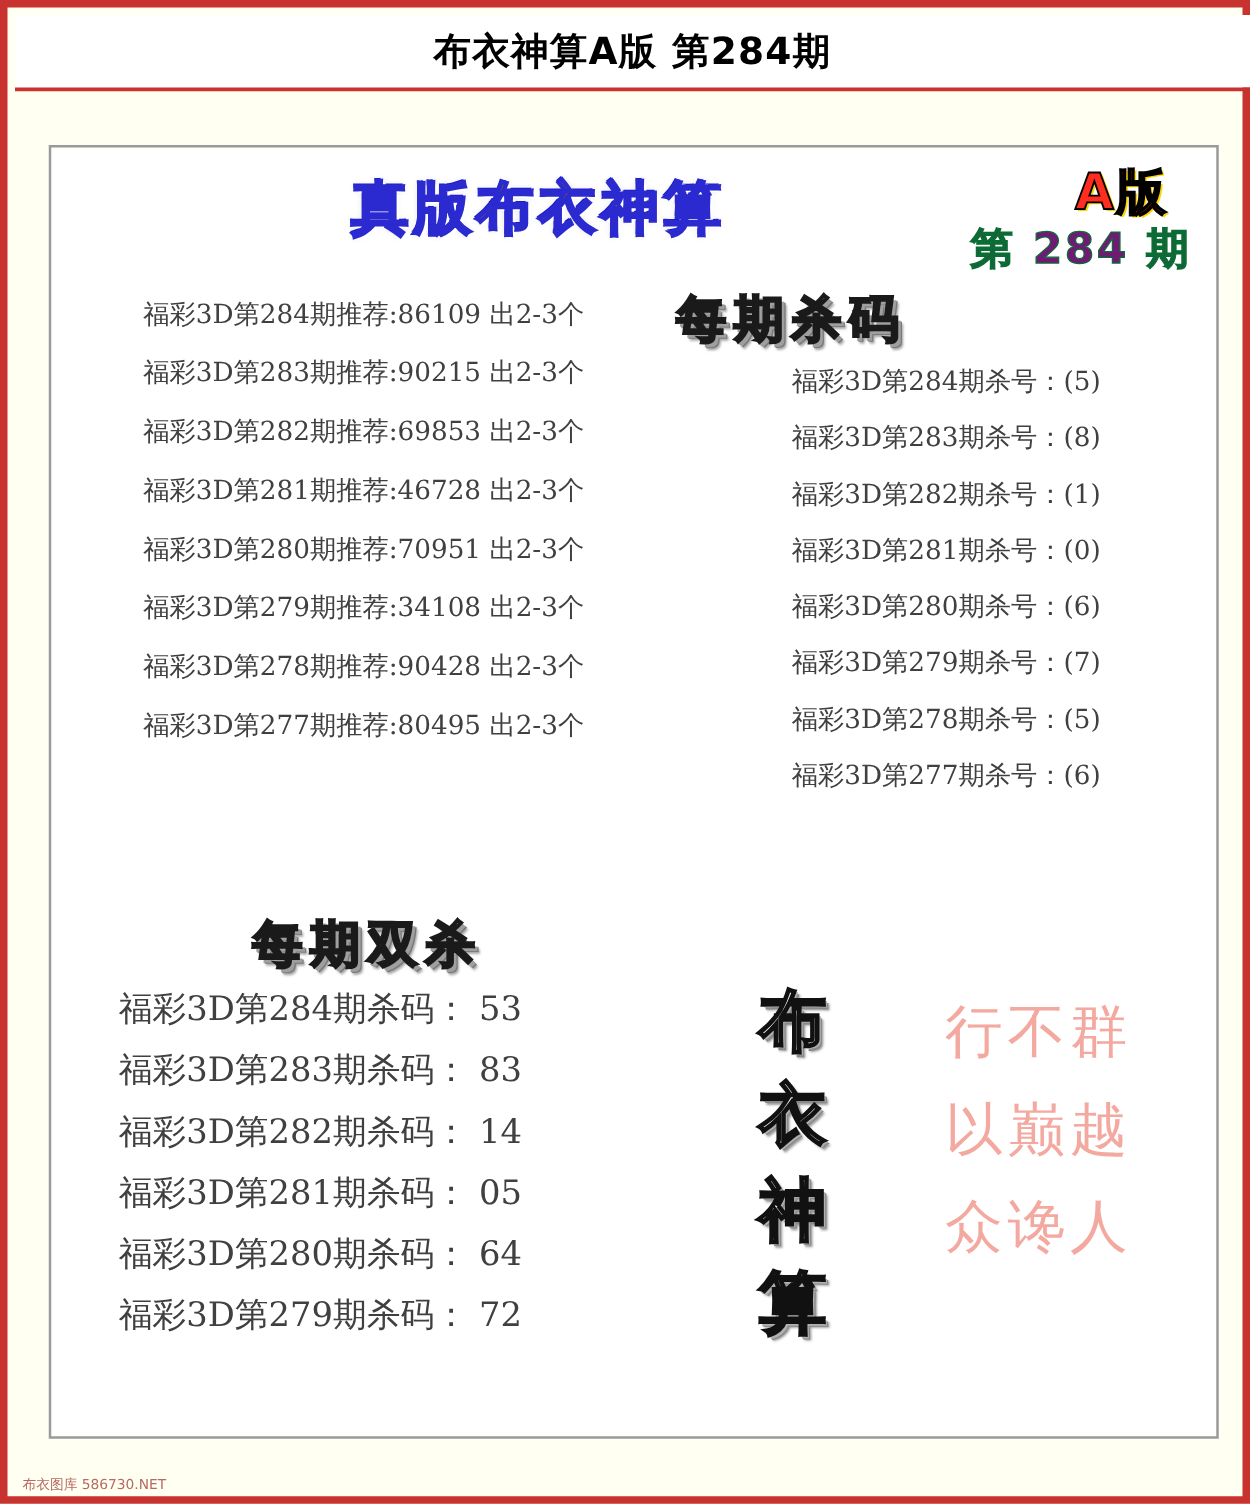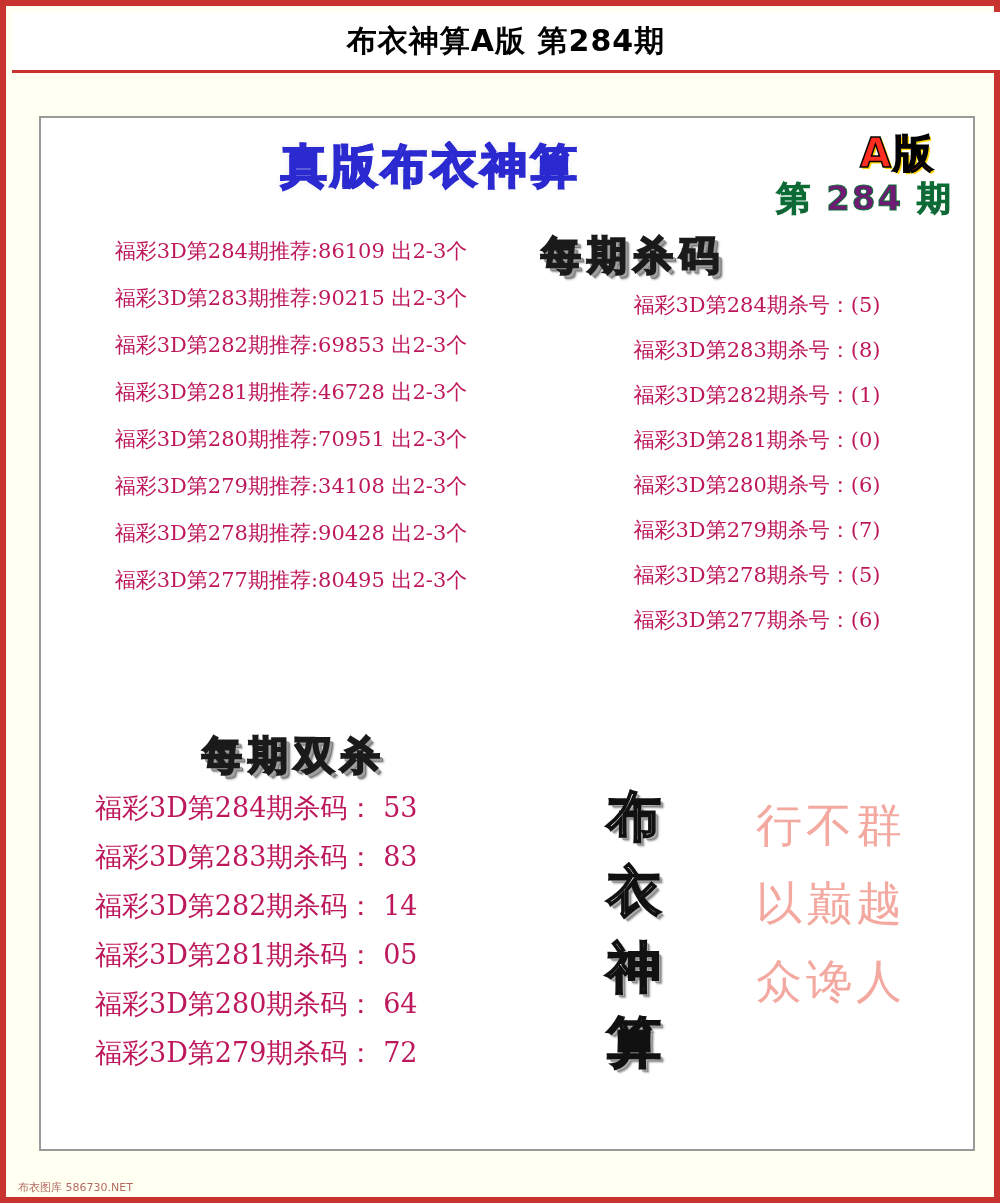--- a/index.html
+++ b/index.html
@@ -72,21 +72,21 @@
     height: 110px;
   }
   .brand-logo {
     position: absolute;
     left: 240px;
     top: 18px;
     font-family: "DejaVu Sans", sans-serif;
     font-weight: bold;
     font-size: 46px;
     letter-spacing: 4px;
-    color: #8b5cf6;
+    color: #a16207;
     -webkit-text-stroke: 2px #2a2ad0;
     text-shadow:
        3px 3px 0 #ffffff,
       -1px -1px 0 #1a1acc,
        0 0 6px rgba(0,0,0,0.15);
     white-space: nowrap;
   }
   .version-badge {
     position: absolute;
     right: 38px;
@@ -148,21 +148,21 @@
   }
 
   .line-list {
     margin: 0;
     padding: 0;
     list-style: none;
   }
   .line-item {
     font-family: "DejaVu Serif", serif;
     font-size: 21px;
-    color: #be185d;
+    color: #404040;
     white-space: nowrap;
     line-height: 1;
   }
   .left-list .line-item {
     text-align: center;
     padding: 13px 0 13px 0;
   }
   .right-list .line-item {
     text-align: center;
     padding: 12px 0 12px 0;

